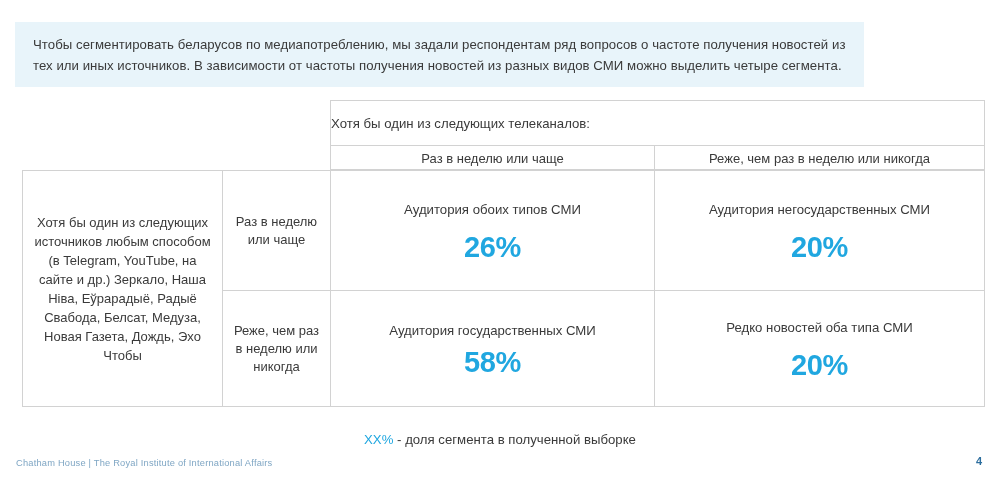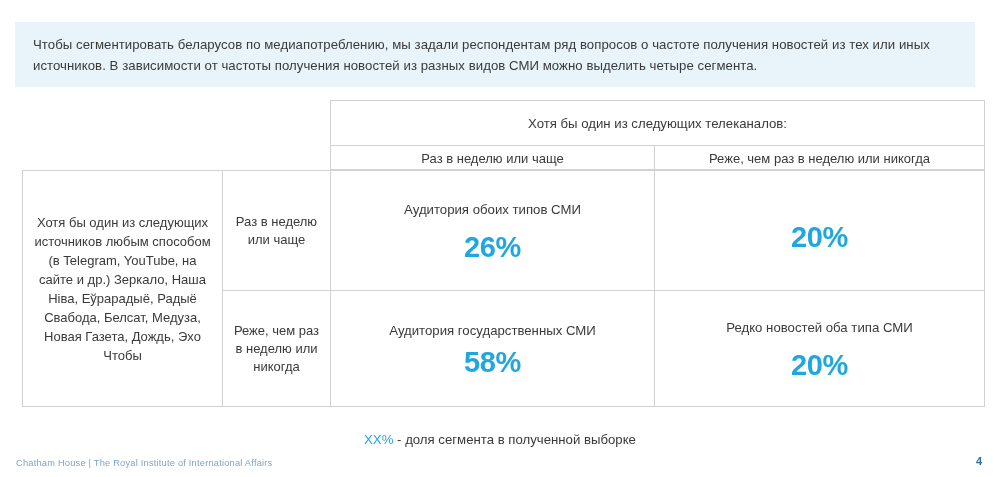--- a/index.html
+++ b/index.html
@@ -14,21 +14,21 @@
     font-family: "Liberation Sans", "DejaVu Sans", sans-serif;
     color: #3c3c3c;
     overflow: hidden;
   }
 
   
   .intro-banner {
     position: absolute;
     left: 15px;
     top: 22px;
-    width: 960px;
+    width: 849px;
     height: 65px;
     background: #e8f4fa;
     box-sizing: border-box;
     padding: 12px 18px 0 18px;
   }
   .intro-text {
     font-size: 13.2px;
     line-height: 21px;
     color: #3a3a3a;
     text-align: left;
@@ -52,21 +52,21 @@
     width: 655px;          
     height: 70px;          
     border: 1px solid #d2d2d2;
     box-sizing: border-box;
   }
   .col-header-title {
     height: 45px;
     box-sizing: border-box;
     display: flex;
     flex-direction: column;
-    align-items: center;
+    align-items: flex-start;
     justify-content: center;
     border-bottom: 1px solid #d2d2d2;
     font-size: 13.2px;
     line-height: 19px;
     text-align: center;
     color: #3a3a3a;
   }
   .col-header-subrow {
     display: flex;
     height: 24px;
@@ -230,20 +230,21 @@
     <div class="row-sub-cell r2">
       <div class="row-sub-text">Реже, чем раз в неделю или никогда</div>
     </div>
 
     <div class="data-cell c3 r1">
       <div class="cell-title">Аудитория обоих типов СМИ</div>
       <div class="cell-value">26%</div>
     </div>
 
     <div class="data-cell c4 r1">
+      <div class="cell-title">Аудитория негосударственных СМИ</div>
       <div class="cell-value">20%</div>
     </div>
 
     <div class="data-cell c3 r2">
       <div class="cell-title">Аудитория государственных СМИ</div>
       <div class="cell-value tight">58%</div>
     </div>
 
     <div class="data-cell c4 r2">
       <div class="cell-title">Редко новостей оба типа СМИ</div>

